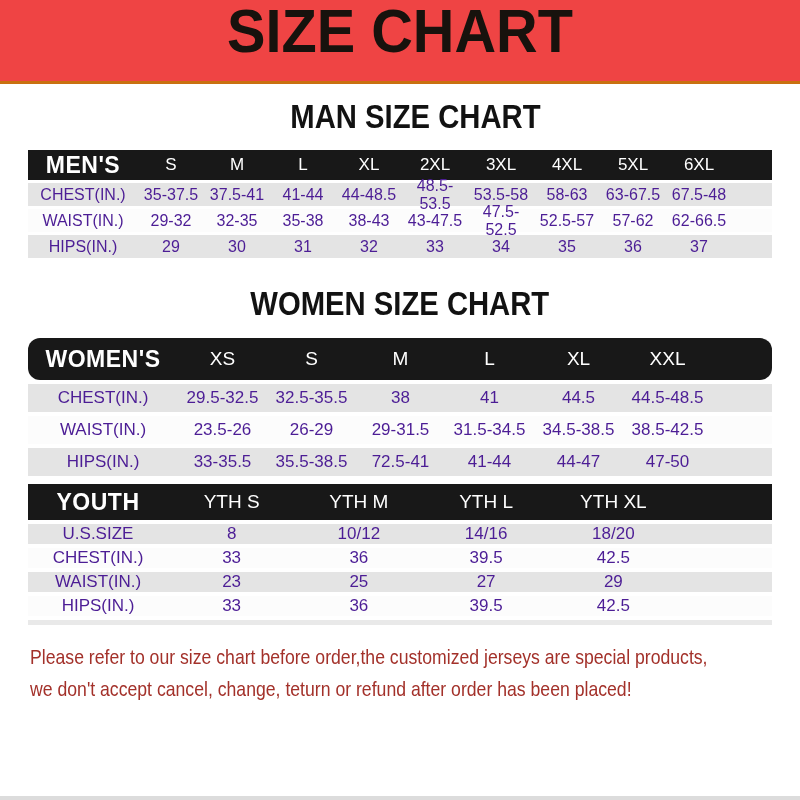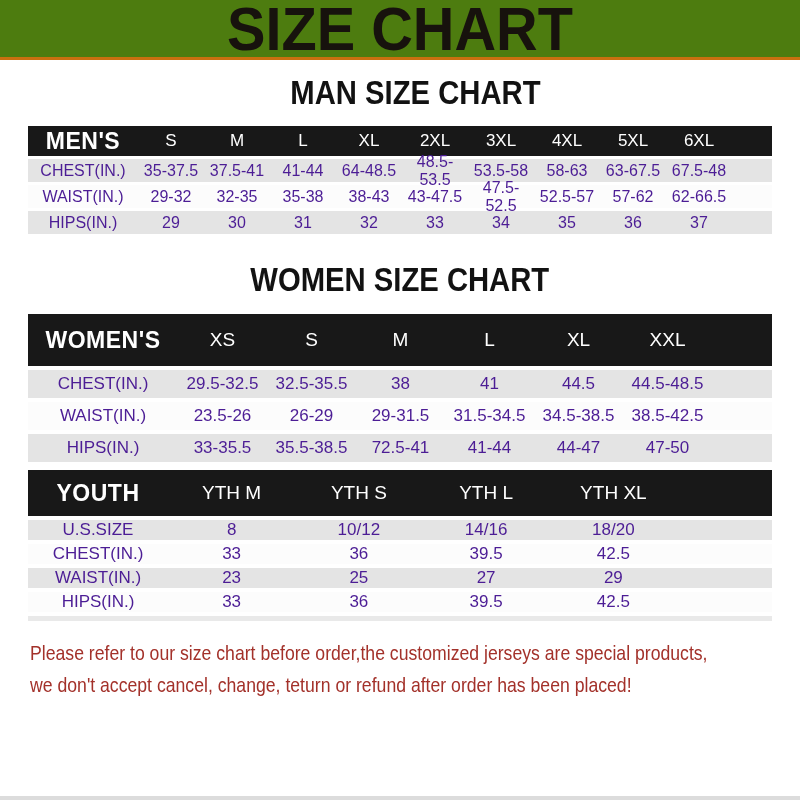--- a/index.html
+++ b/index.html
@@ -6,24 +6,24 @@
   html,body { width:800px; height:800px; }
   body {
     font-family:"Liberation Sans","DejaVu Sans",sans-serif;
     background:#ffffff;
     position:relative;
     overflow:hidden;
   }
 
   
   .banner {
-    height:60px;
-    background:#4d7c0f;
+    height:84px;
+    background:#ef4444;
     border-bottom:3px solid #C9700F;
-    display:flex; align-items:center; justify-content:center;
+    display:flex; justify-content:center;
   }
   .banner-title {
     display:inline-block;
     font-size:62px; font-weight:bold; color:#17120D;
     line-height:1; letter-spacing:0px;
     transform:scaleX(0.93);
   }
 
   
   .section-heading { text-align:center; font-weight:bold; color:#121212; }
@@ -43,26 +43,26 @@
   .t-row.white { background:#FCFCFC; }
   .t-label { text-align:center; flex:0 0 auto; }
   .t-cell  { flex:1 1 0; text-align:center; }
   .t-header .t-label { font-weight:bold; letter-spacing:0.5px; }
 
   .size-table.men  .t-header { height:30px; padding-right:40px; font-size:17px; }
   .size-table.men  .t-header .t-label { font-size:23px; }
   .size-table.men  .t-row  { height:23px; margin-top:3px; padding-right:40px; font-size:16px; }
   .size-table.men  .t-label { width:110px; }
 
-  .size-table.women .t-header { height:52px; padding-right:60px; font-size:19px; }
+  .size-table.women .t-header { height:42px; padding-right:60px; font-size:19px;border-radius:12px; }
   .size-table.women .t-header .t-label { font-size:23px; }
   .size-table.women .t-row  { height:28px; margin-top:4px; padding-right:60px; font-size:17px; }
   .size-table.women .t-label { width:150px; }
 
-  .size-table.youth .t-header { height:46px; padding-right:95px; font-size:19px; }
+  .size-table.youth .t-header { height:36px; padding-right:95px; font-size:19px; }
   .size-table.youth .t-header .t-label { font-size:23px; }
   .size-table.youth .t-row  { height:20px; margin-top:4px; padding-right:95px; font-size:17px; }
   .size-table.youth .t-label { width:140px; }
 
   .table-shadow { height:5px; margin:4px 28px 0 28px; background:#E9E9E9; }
 
   
   .footer { margin:16px 0 0 30px; color:#A3312A; }
   .footer p {
     font-size:21px; line-height:32px; white-space:nowrap;
@@ -90,21 +90,21 @@
         <span class="t-cell">3XL</span>
         <span class="t-cell">4XL</span>
         <span class="t-cell">5XL</span>
         <span class="t-cell">6XL</span>
       </div>
       <div class="t-row gray">
         <span class="t-label">CHEST(IN.)</span>
         <span class="t-cell">35-37.5</span>
         <span class="t-cell">37.5-41</span>
         <span class="t-cell">41-44</span>
-        <span class="t-cell">64-48.5</span>
+        <span class="t-cell">44-48.5</span>
         <span class="t-cell">48.5-53.5</span>
         <span class="t-cell">53.5-58</span>
         <span class="t-cell">58-63</span>
         <span class="t-cell">63-67.5</span>
         <span class="t-cell">67.5-48</span>
       </div>
       <div class="t-row white">
         <span class="t-label">WAIST(IN.)</span>
         <span class="t-cell">29-32</span>
         <span class="t-cell">32-35</span>
@@ -170,22 +170,22 @@
         <span class="t-cell">44-47</span>
         <span class="t-cell">47-50</span>
       </div>
     </div>
 </section>
 
 <section class="sec-youth">
   <div class="size-table youth">
       <div class="t-header">
         <span class="t-label">YOUTH</span>
+        <span class="t-cell">YTH S</span>
         <span class="t-cell">YTH M</span>
-        <span class="t-cell">YTH S</span>
         <span class="t-cell">YTH L</span>
         <span class="t-cell">YTH XL</span>
       </div>
       <div class="t-row gray">
         <span class="t-label">U.S.SIZE</span>
         <span class="t-cell">8</span>
         <span class="t-cell">10/12</span>
         <span class="t-cell">14/16</span>
         <span class="t-cell">18/20</span>
       </div>

